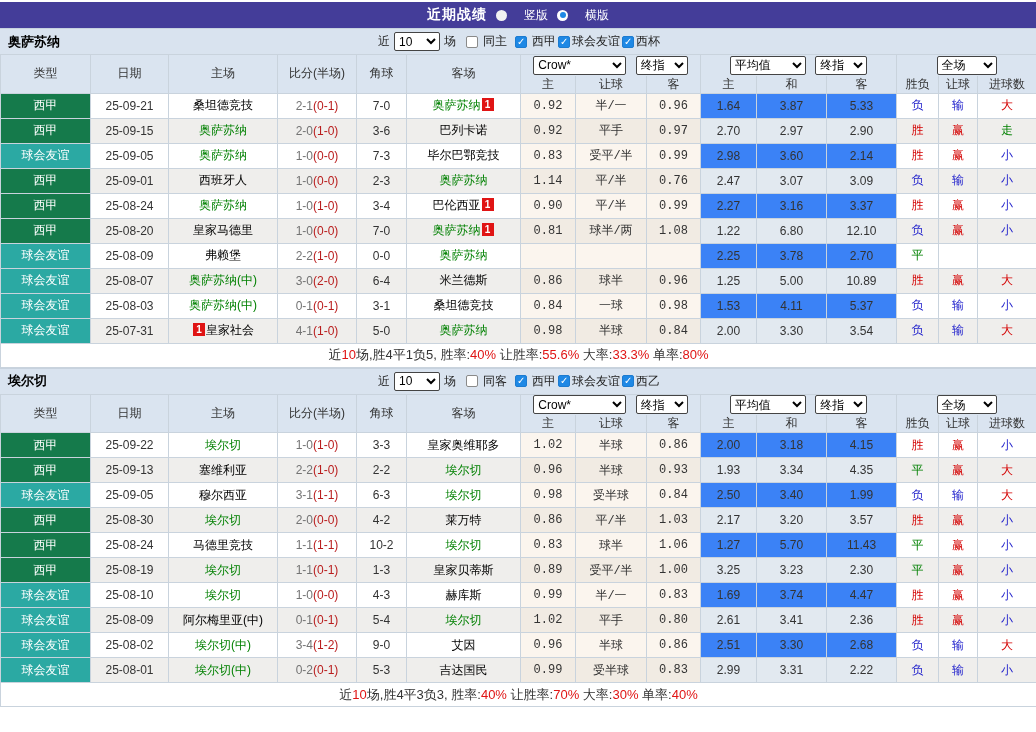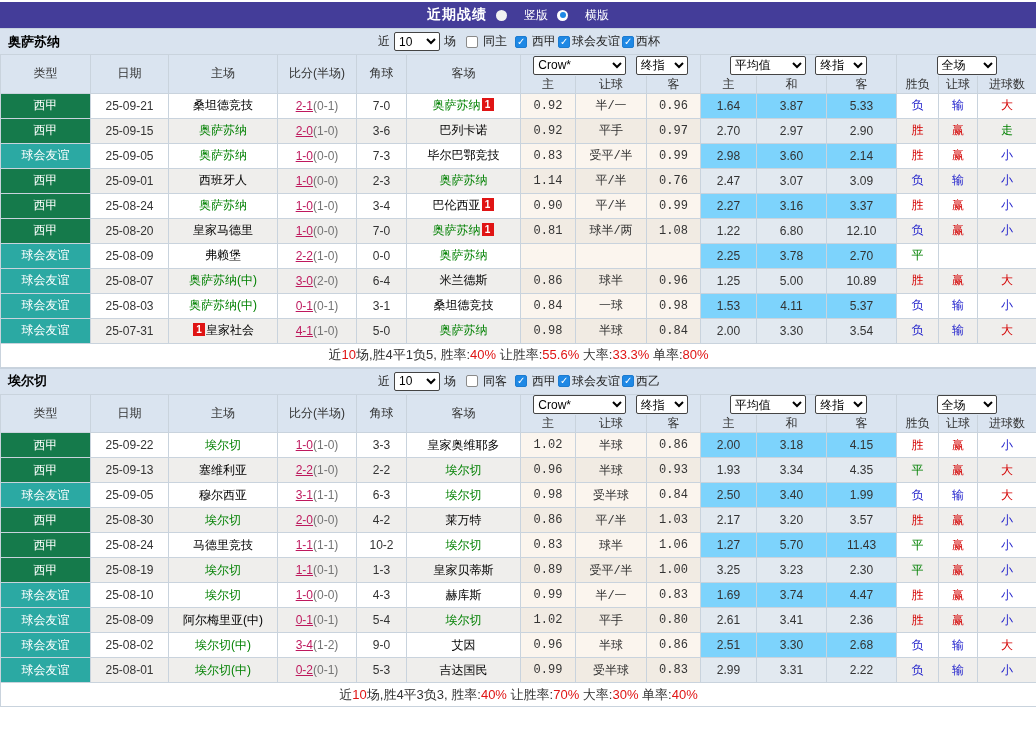--- a/index.html
+++ b/index.html
@@ -44,28 +44,28 @@
   th,td{border:1px solid #C9D3DD;text-align:center;padding:0;overflow:hidden;white-space:nowrap;}
   thead th{background:#DAE4F0;font-weight:normal;color:#333;}
   tr.h1{height:21px;}
   tr.h1 th.grp{border-bottom:none;}
   tr.h2{height:17px;}
   tr.h2 th{border-top:none;}
   tbody tr{height:25px;background:#fff;}
   tbody tr.alt{background:#EFEEEC;}
   tbody td.crow{background:#FBF5EE;font-family:Liberation Mono, monospace;}
   tbody tr.alt td.crow{background:#F1EBE3;}
-  tbody td.avg{background:#7dd3fc;}
+  tbody td.avg{background:#3b82f6;}
   tbody tr.alt td.avg{background:#E2E9F0;}
   td.type-liga{background:#157A4B;color:#fff;}
   td.type-fr{background:#2BA9A3;color:#fff;}
   .team{color:#000;}
   .team.green{color:#008000;}
-  .score-main{color:#be185d;text-decoration:underline;}
-  .score-half{color:#737373;}
+  .score-main{color:#737373;}
+  .score-half{color:#b91c1c;}
   .badge{
     display:inline-block;background:#E01414;color:#fff;font-size:10px;font-weight:bold;
     line-height:13px;min-width:8px;padding:0 2px;margin:0 1px;vertical-align:1px;
   }
   .res-r{color:#D40000;}
   .res-g{color:#008000;}
   .res-b{color:#2222CC;}
   tr.summary{height:24px;}
   tr.summary td{background:#fff;font-size:13px;color:#333;}
   tr.summary .red{color:#E01414;}

